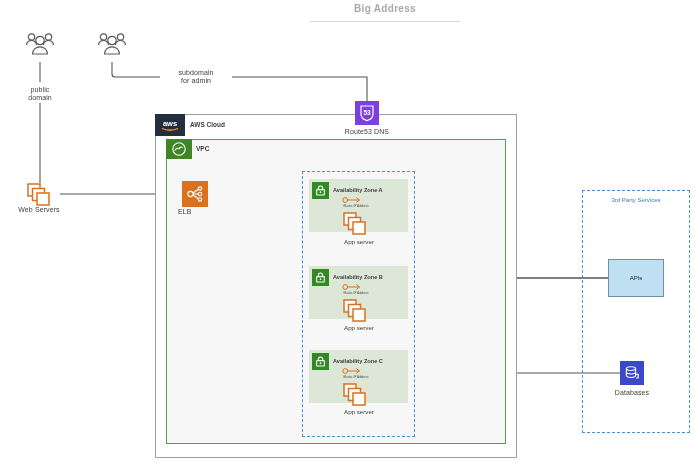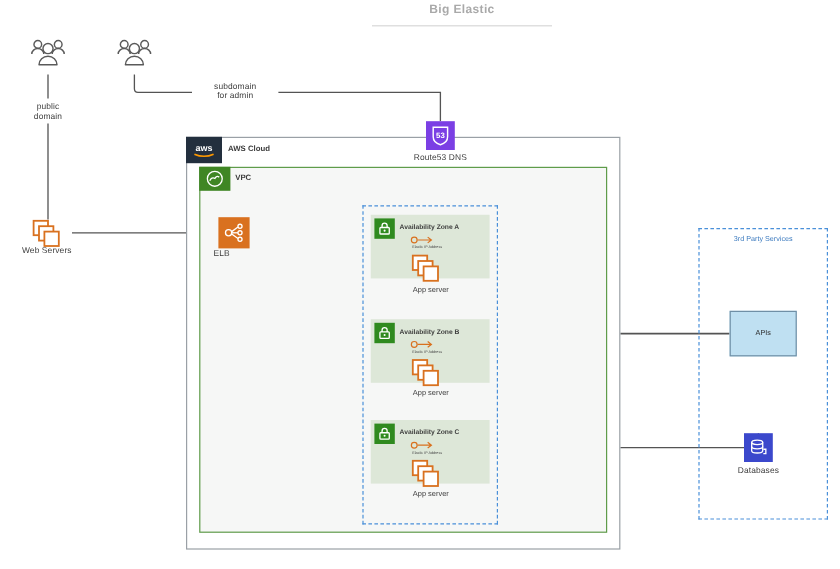--- a/index.html
+++ b/index.html
@@ -151,21 +151,21 @@
   }
 
   svg{display:block;overflow:visible;}
   #wires{position:absolute;left:0;top:0;width:700px;height:474px;pointer-events:none;}
 </style>
 </head>
 <body>
 
 <div id="canvas">
 
-  <div class="abs" id="title">Big Elastic</div>
+  <div class="abs" id="title">Big Address</div>
   <div class="abs" id="title-rule"></div>
 
   <svg id="wires" viewBox="0 0 700 474">
     <g fill="none" stroke="#545454" stroke-width="1.1">
 
       <path d="M40,62 L40,82"></path>
       <path d="M40,103 L40,183"></path>
 
       <path d="M112,62 L112,74 Q112,77 115,77 L160,77"></path>
       <path d="M232,77 L367,77 L367,101"></path>

